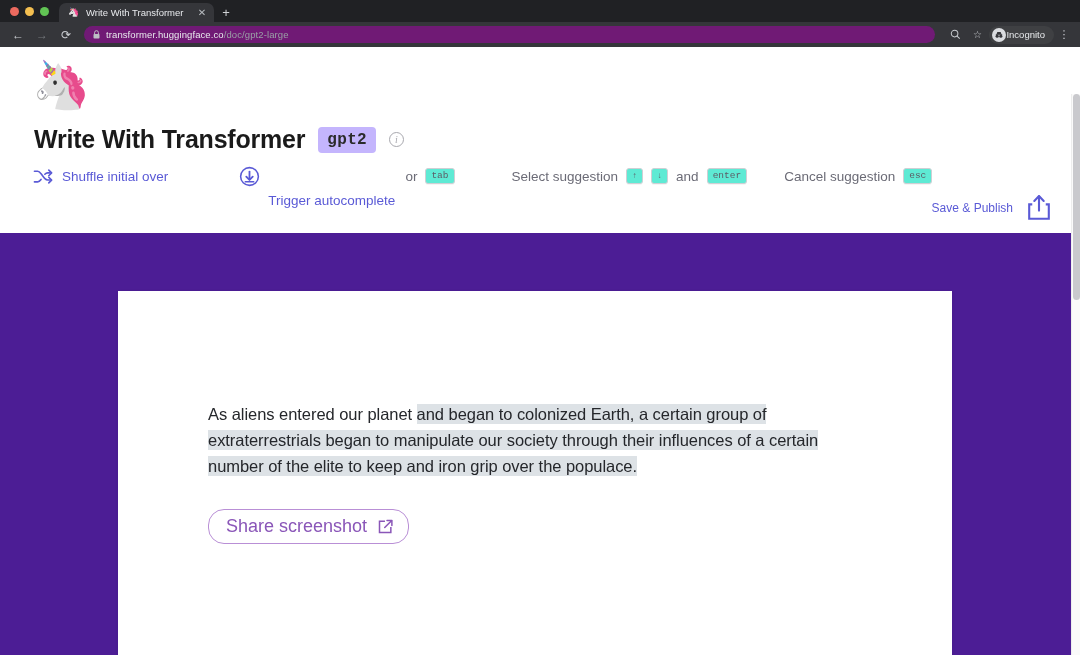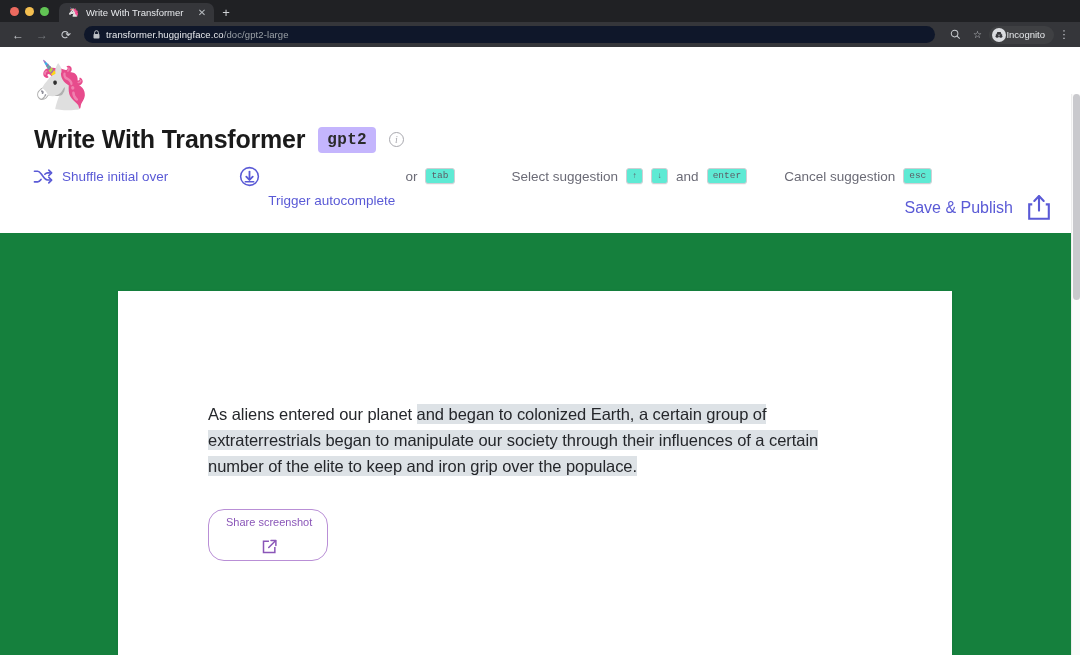--- a/index.html
+++ b/index.html
@@ -98,21 +98,21 @@
     color: #c8cbcf;
     font-size: 12px;
     display: flex; align-items: center; justify-content: center;
     border-radius: 50%;
   }
   .navbtn.disabled { color: #76797d; }
 
   .omnibox {
     flex: 1;
     height: 17px;
-    background: #0f172a;
+    background: #701a75;
     border-radius: 9px;
     display: flex;
     align-items: center;
     padding: 0 9px;
     gap: 6px;
     margin-left: 4px;
     margin-right: 6px;
     max-width: 852px;
   }
   .lock-ico { font-size: 8px; color: #bdc1c6; line-height: 1; }
@@ -246,30 +246,30 @@
   .publish-row {
     position: absolute;
     right: 28px;
     bottom: 12px;
     display: flex;
     align-items: center;
     gap: 13px;
   }
   .publish-label {
     color: #5a5ad6;
-    font-size: 16px;
+    font-size: 12px;
   }
 
   .canvas {
     position: absolute;
     top: 186px;
     left: 0;
     right: 0;
     bottom: 0;
-    background: #15803d;
+    background: #4c1d95;
     padding-top: 4px;
   }
 
   .doc {
     position: absolute;
     left: 118px;
     top: 58px;
     width: 834px;
     bottom: -40px;
     background: #ffffff;
@@ -296,24 +296,23 @@
 
   .share-btn {
     margin-top: 30px;
     display: inline-flex;
     align-items: center;
     gap: 11px;
     border: 1.3px solid #b98fd6;
     border-radius: 16px;
     padding: 6px 15px 6px 17px;
     color: #8a56b8;
-    font-size: 11px;
+    font-size: 18px;
     background: #ffffff;
     cursor: pointer;
-    flex-direction: column;
   }
 
   
   .scrollbar {
     position: absolute;
     right: 0;
     top: 47px;
     bottom: 0;
     width: 9px;
     background: #fafafa;

